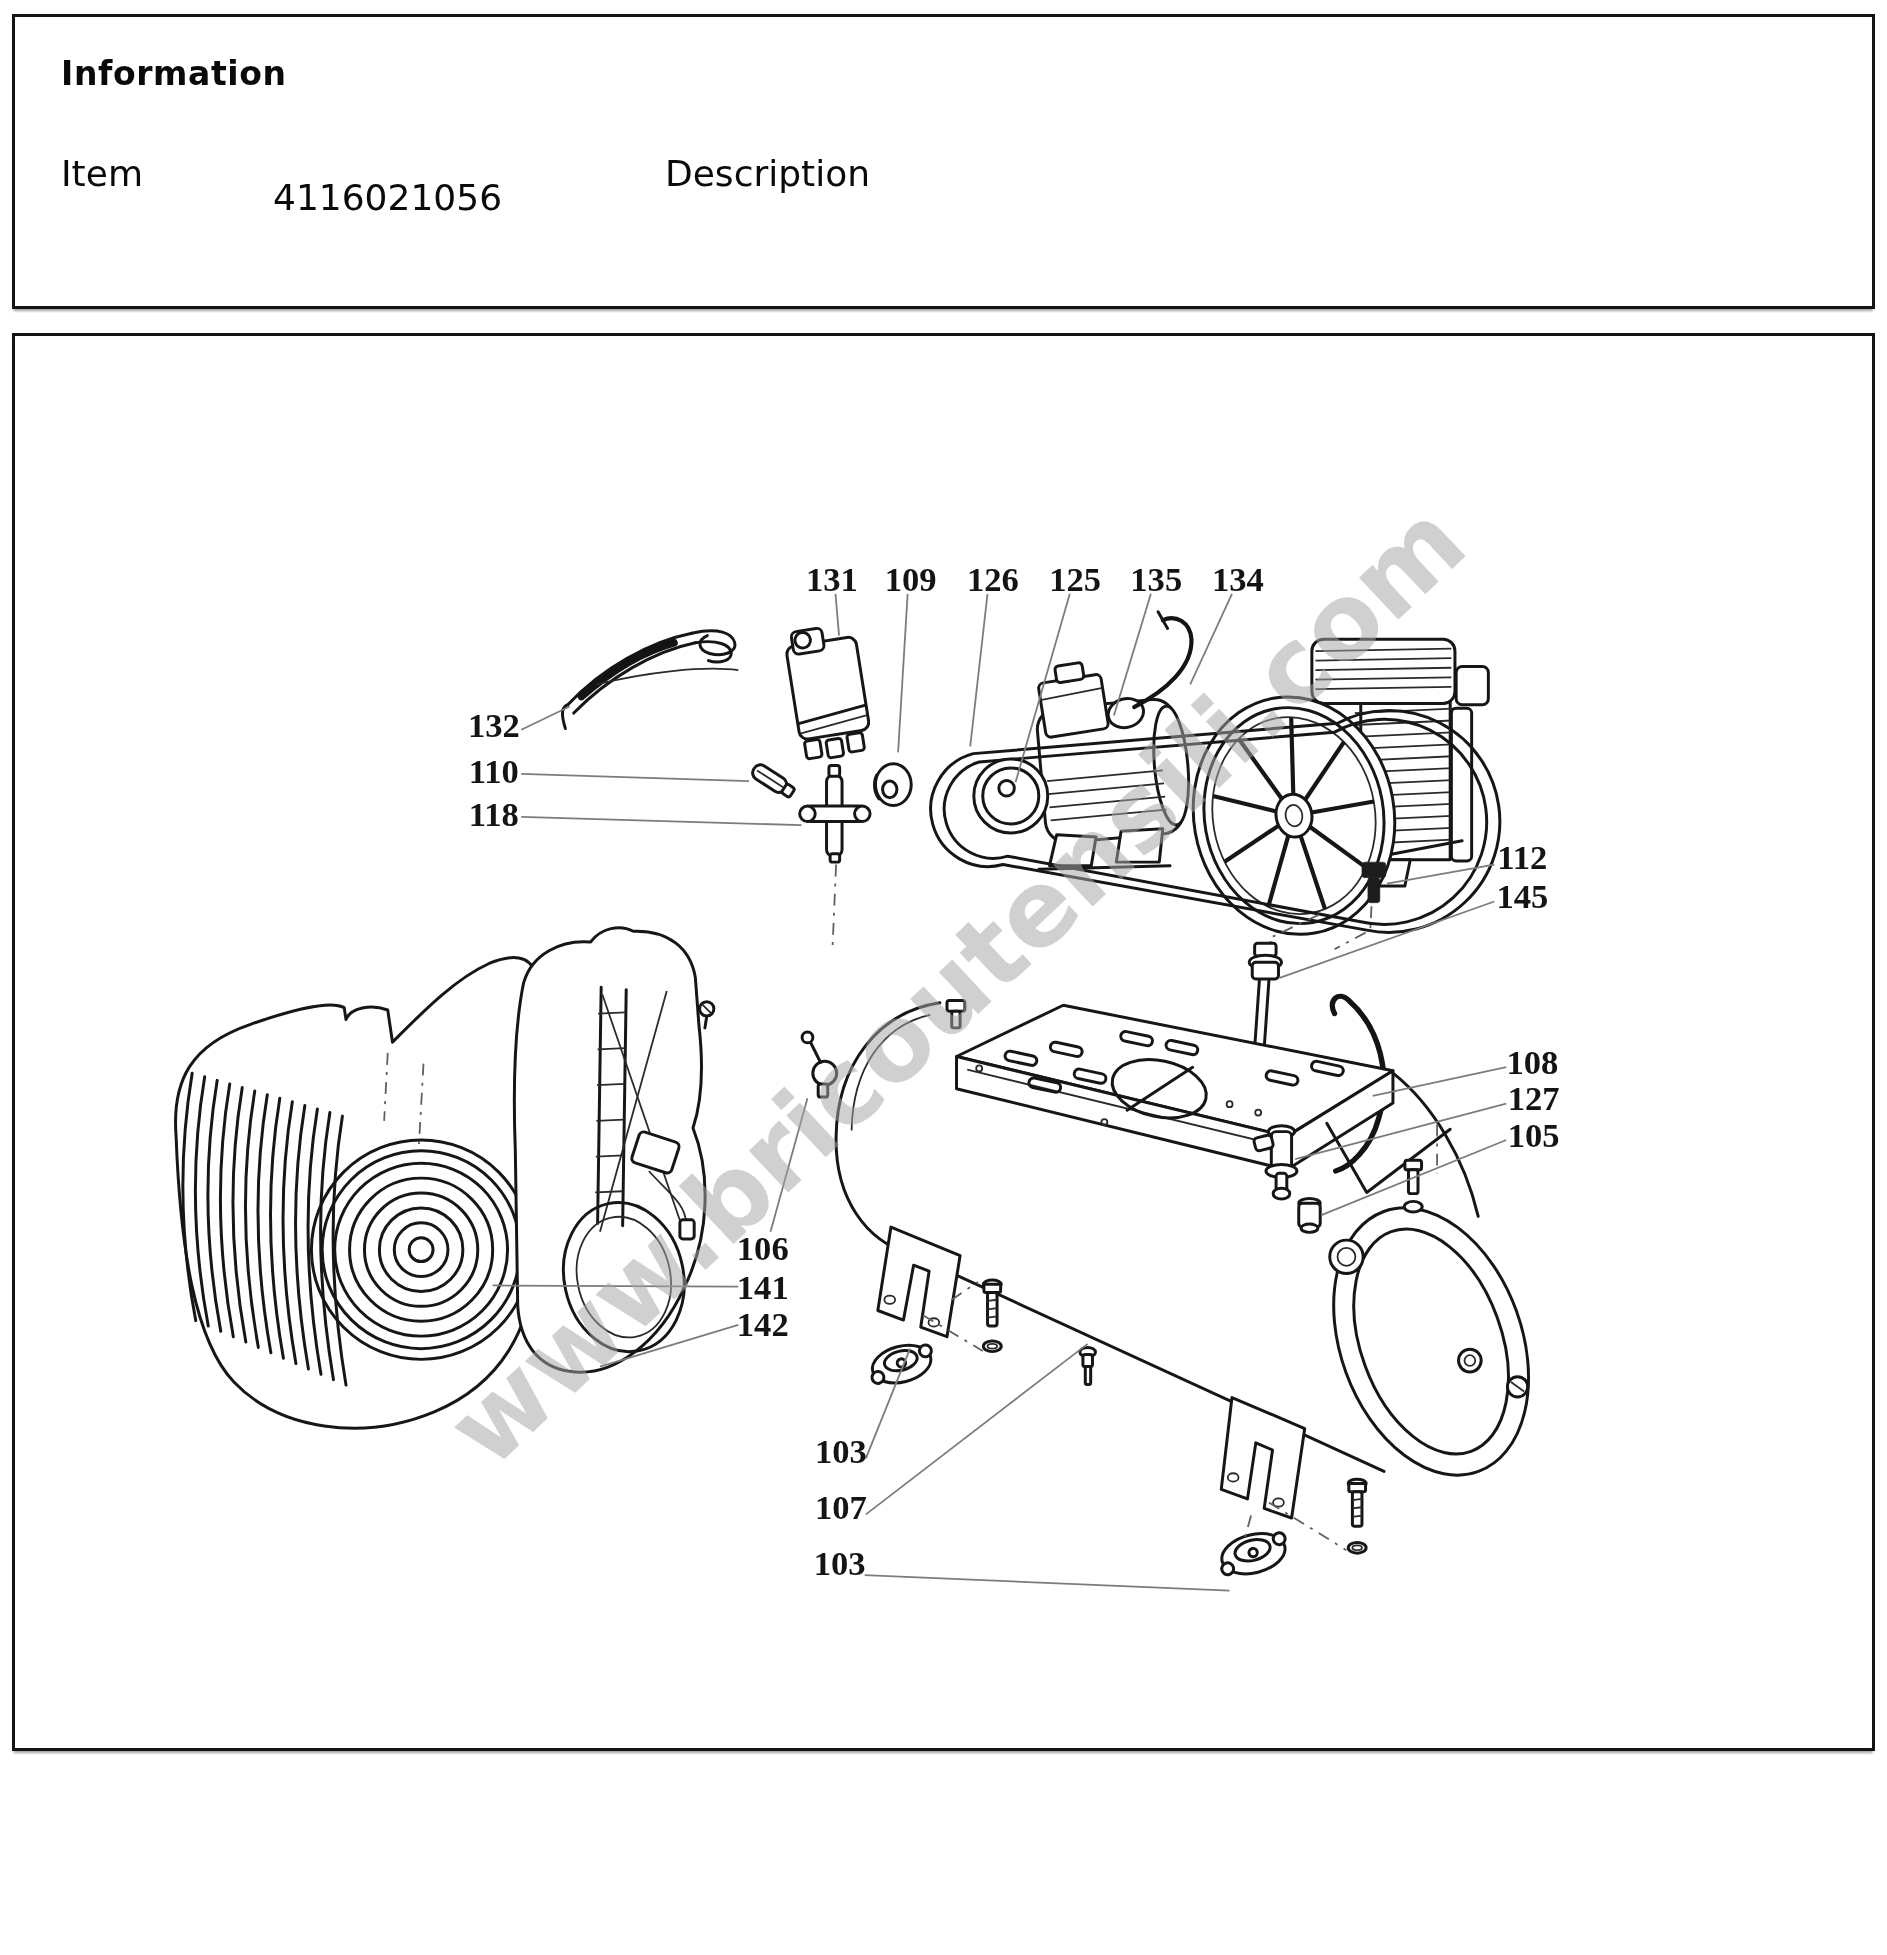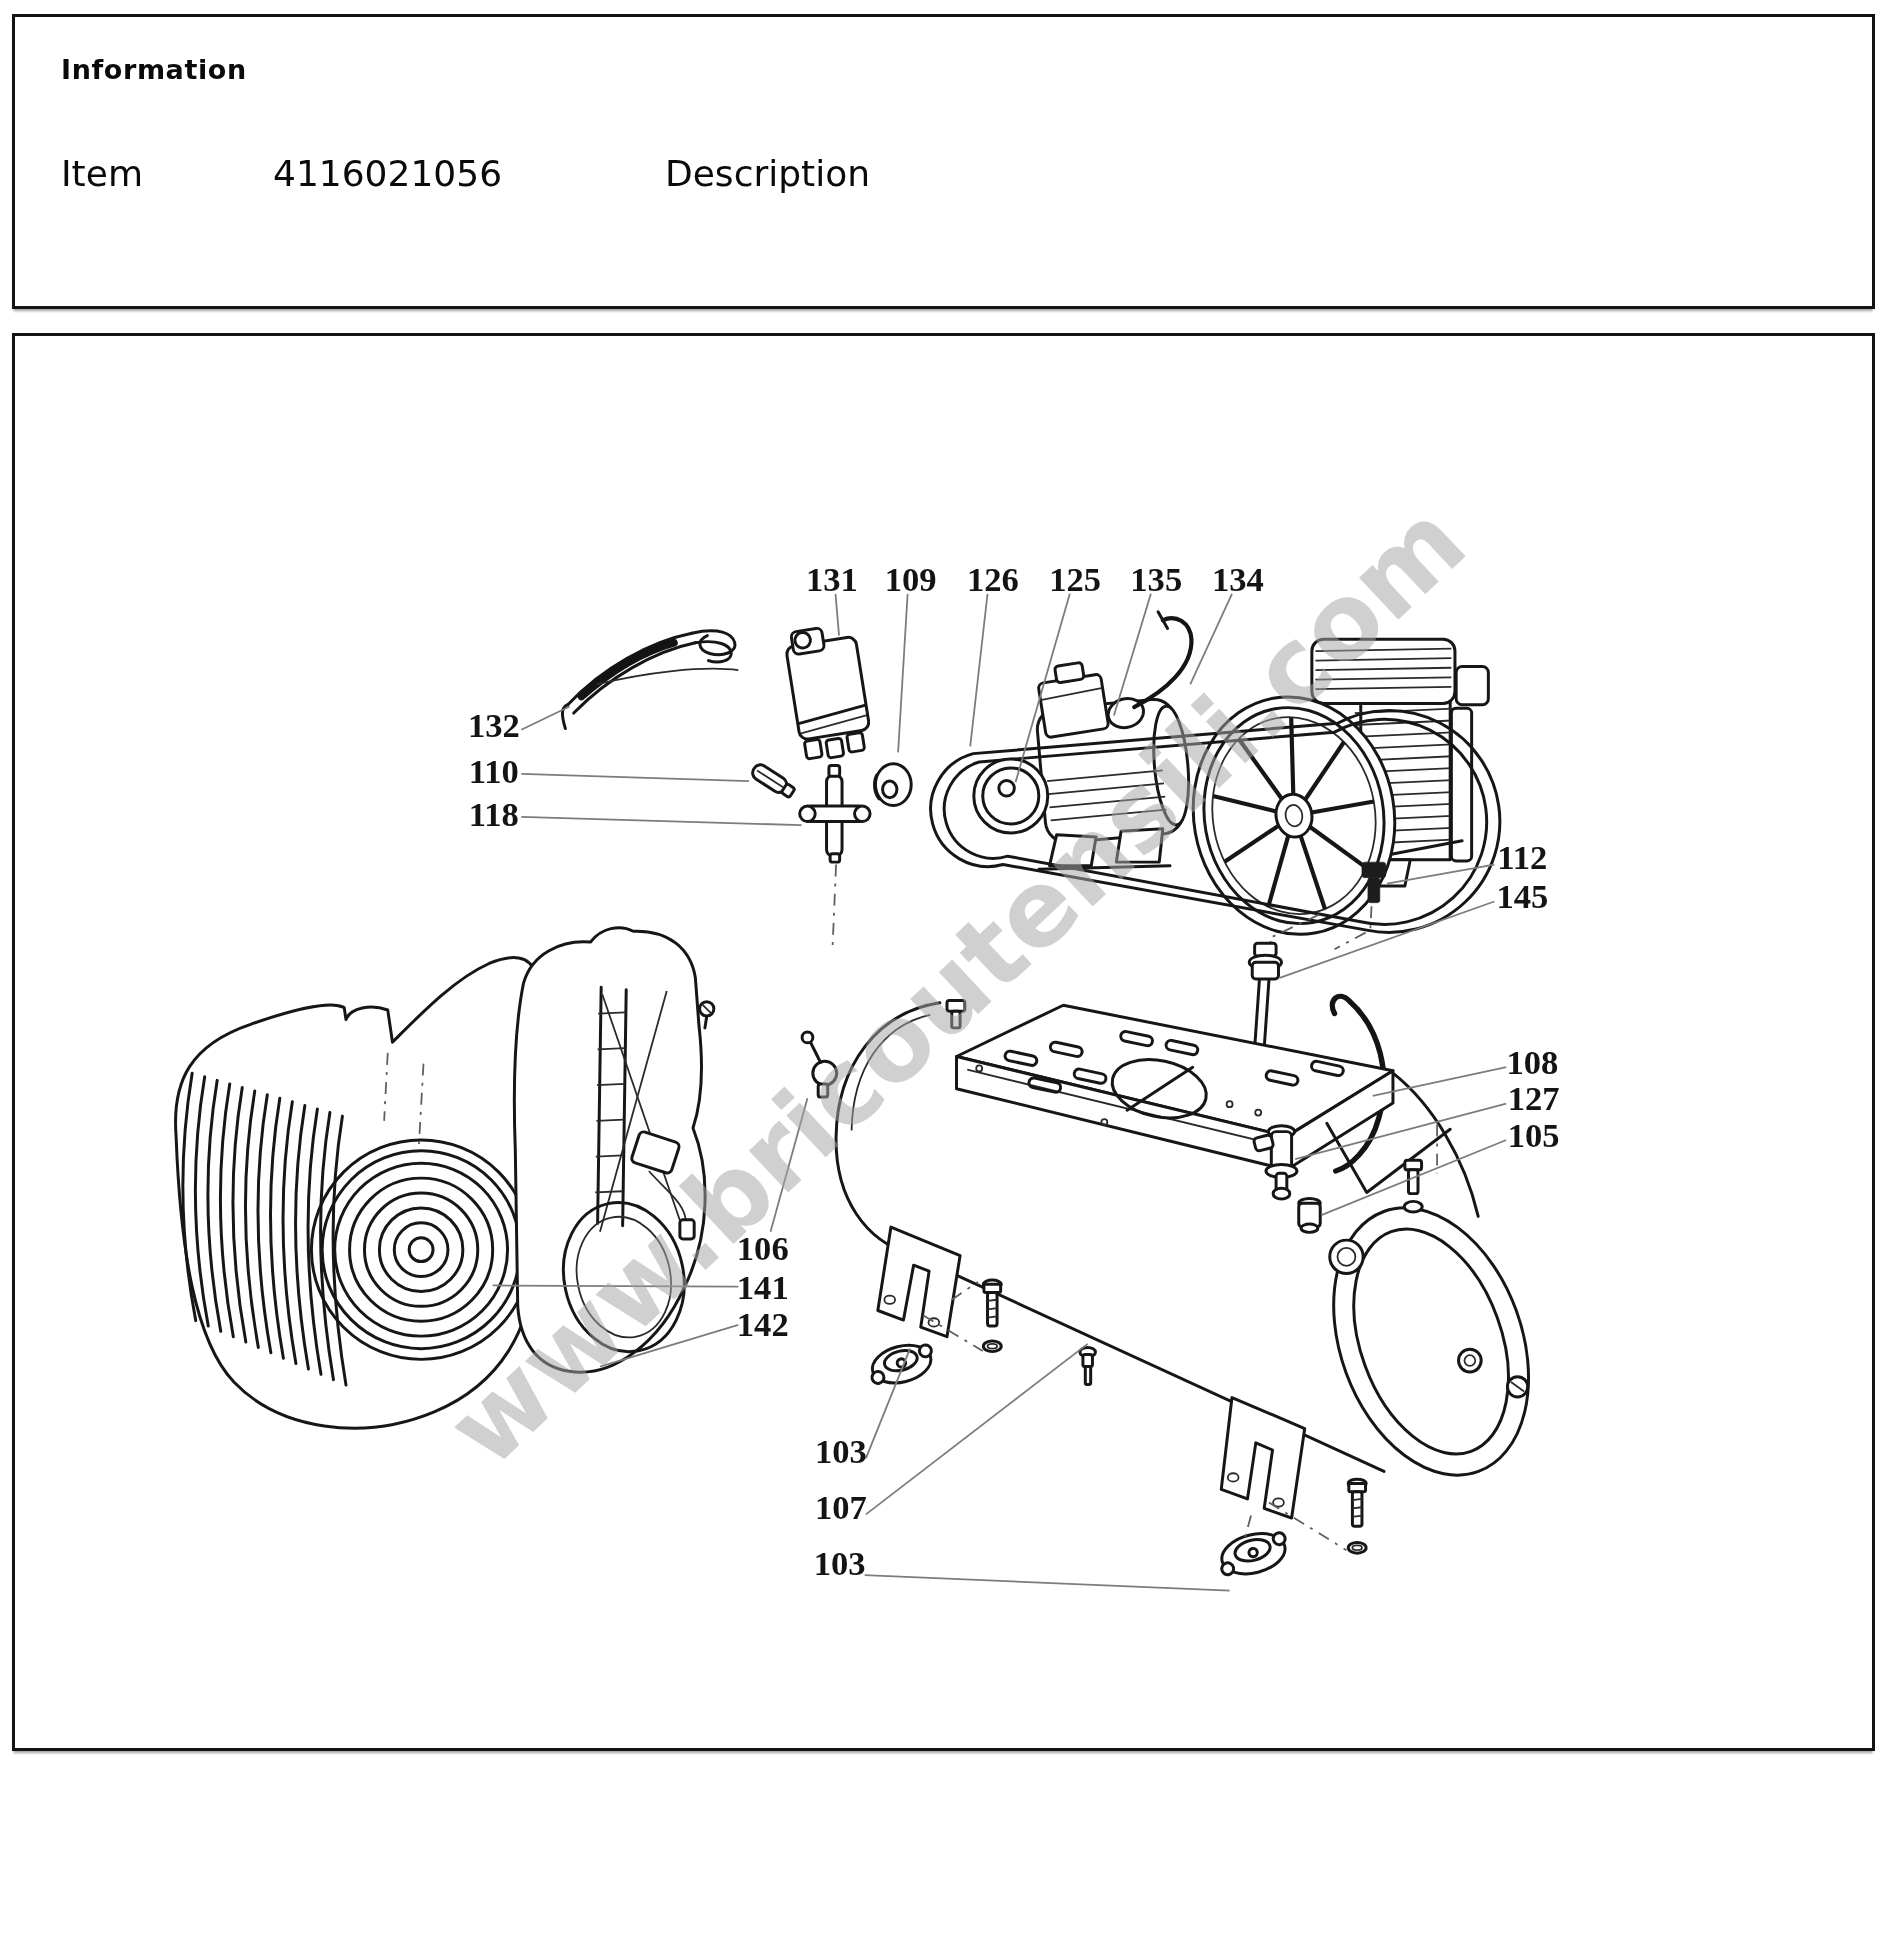--- a/index.html
+++ b/index.html
@@ -2,24 +2,24 @@
 <html style="font-size:9.5px"><head>
 <meta charset="utf-8">
 <style>
   html,body{margin:0;padding:0;background:#ffffff;}
   body{width:1888px;height:1955px;position:relative;overflow:hidden;
        font-family:"DejaVu Sans","Liberation Sans",sans-serif;color:#0a0a0a;}
   .panel{position:absolute;background:#ffffff;border:3px solid #141414;box-sizing:border-box;
          box-shadow:0 3.6px 2.4px -1.8px #9e9e9e;}
   #info-panel{left:12px;top:14.3px;width:1863px;height:295px;}
   #diagram-panel{left:12px;top:333px;width:1863px;height:1418px;}
-  .info-title{position:absolute;left:46px;top:37px;font-size:27px;font-weight:bold;letter-spacing:0.6px;}
+  .info-title{position:absolute;left:46px;top:37px;font-size:33px;font-weight:bold;letter-spacing:0.6px;}
   .fld{position:absolute;top:136px;font-size:36px;white-space:nowrap;}
   #fld-item-label{left:46px;}
-  #fld-item-value{left:258px;}
+  #fld-item-value{left:258px;margin-top:24px;}
   #fld-desc-label{left:650px;}
   #fld-desc-value{left:922px;}
   #art{position:absolute;left:0;top:0;width:1888px;height:1955px;}
   
   .ln{stroke:#161616;stroke-width:5;fill:none;stroke-linecap:round;stroke-linejoin:round;}
   .lnf{stroke:#161616;stroke-width:5;fill:#ffffff;stroke-linecap:round;stroke-linejoin:round;}
   .thin{stroke:#2a2a2a;stroke-width:3;fill:none;}
   .leader{stroke:#7c7c7c;stroke-width:3;fill:none;}
   .dash{stroke:#5f5f5f;stroke-width:3;fill:none;stroke-dasharray:20 12 5 12;}
   .callout{font-family:"Liberation Serif","DejaVu Serif",serif;font-weight:bold;font-size:58px;fill:#141414;}

